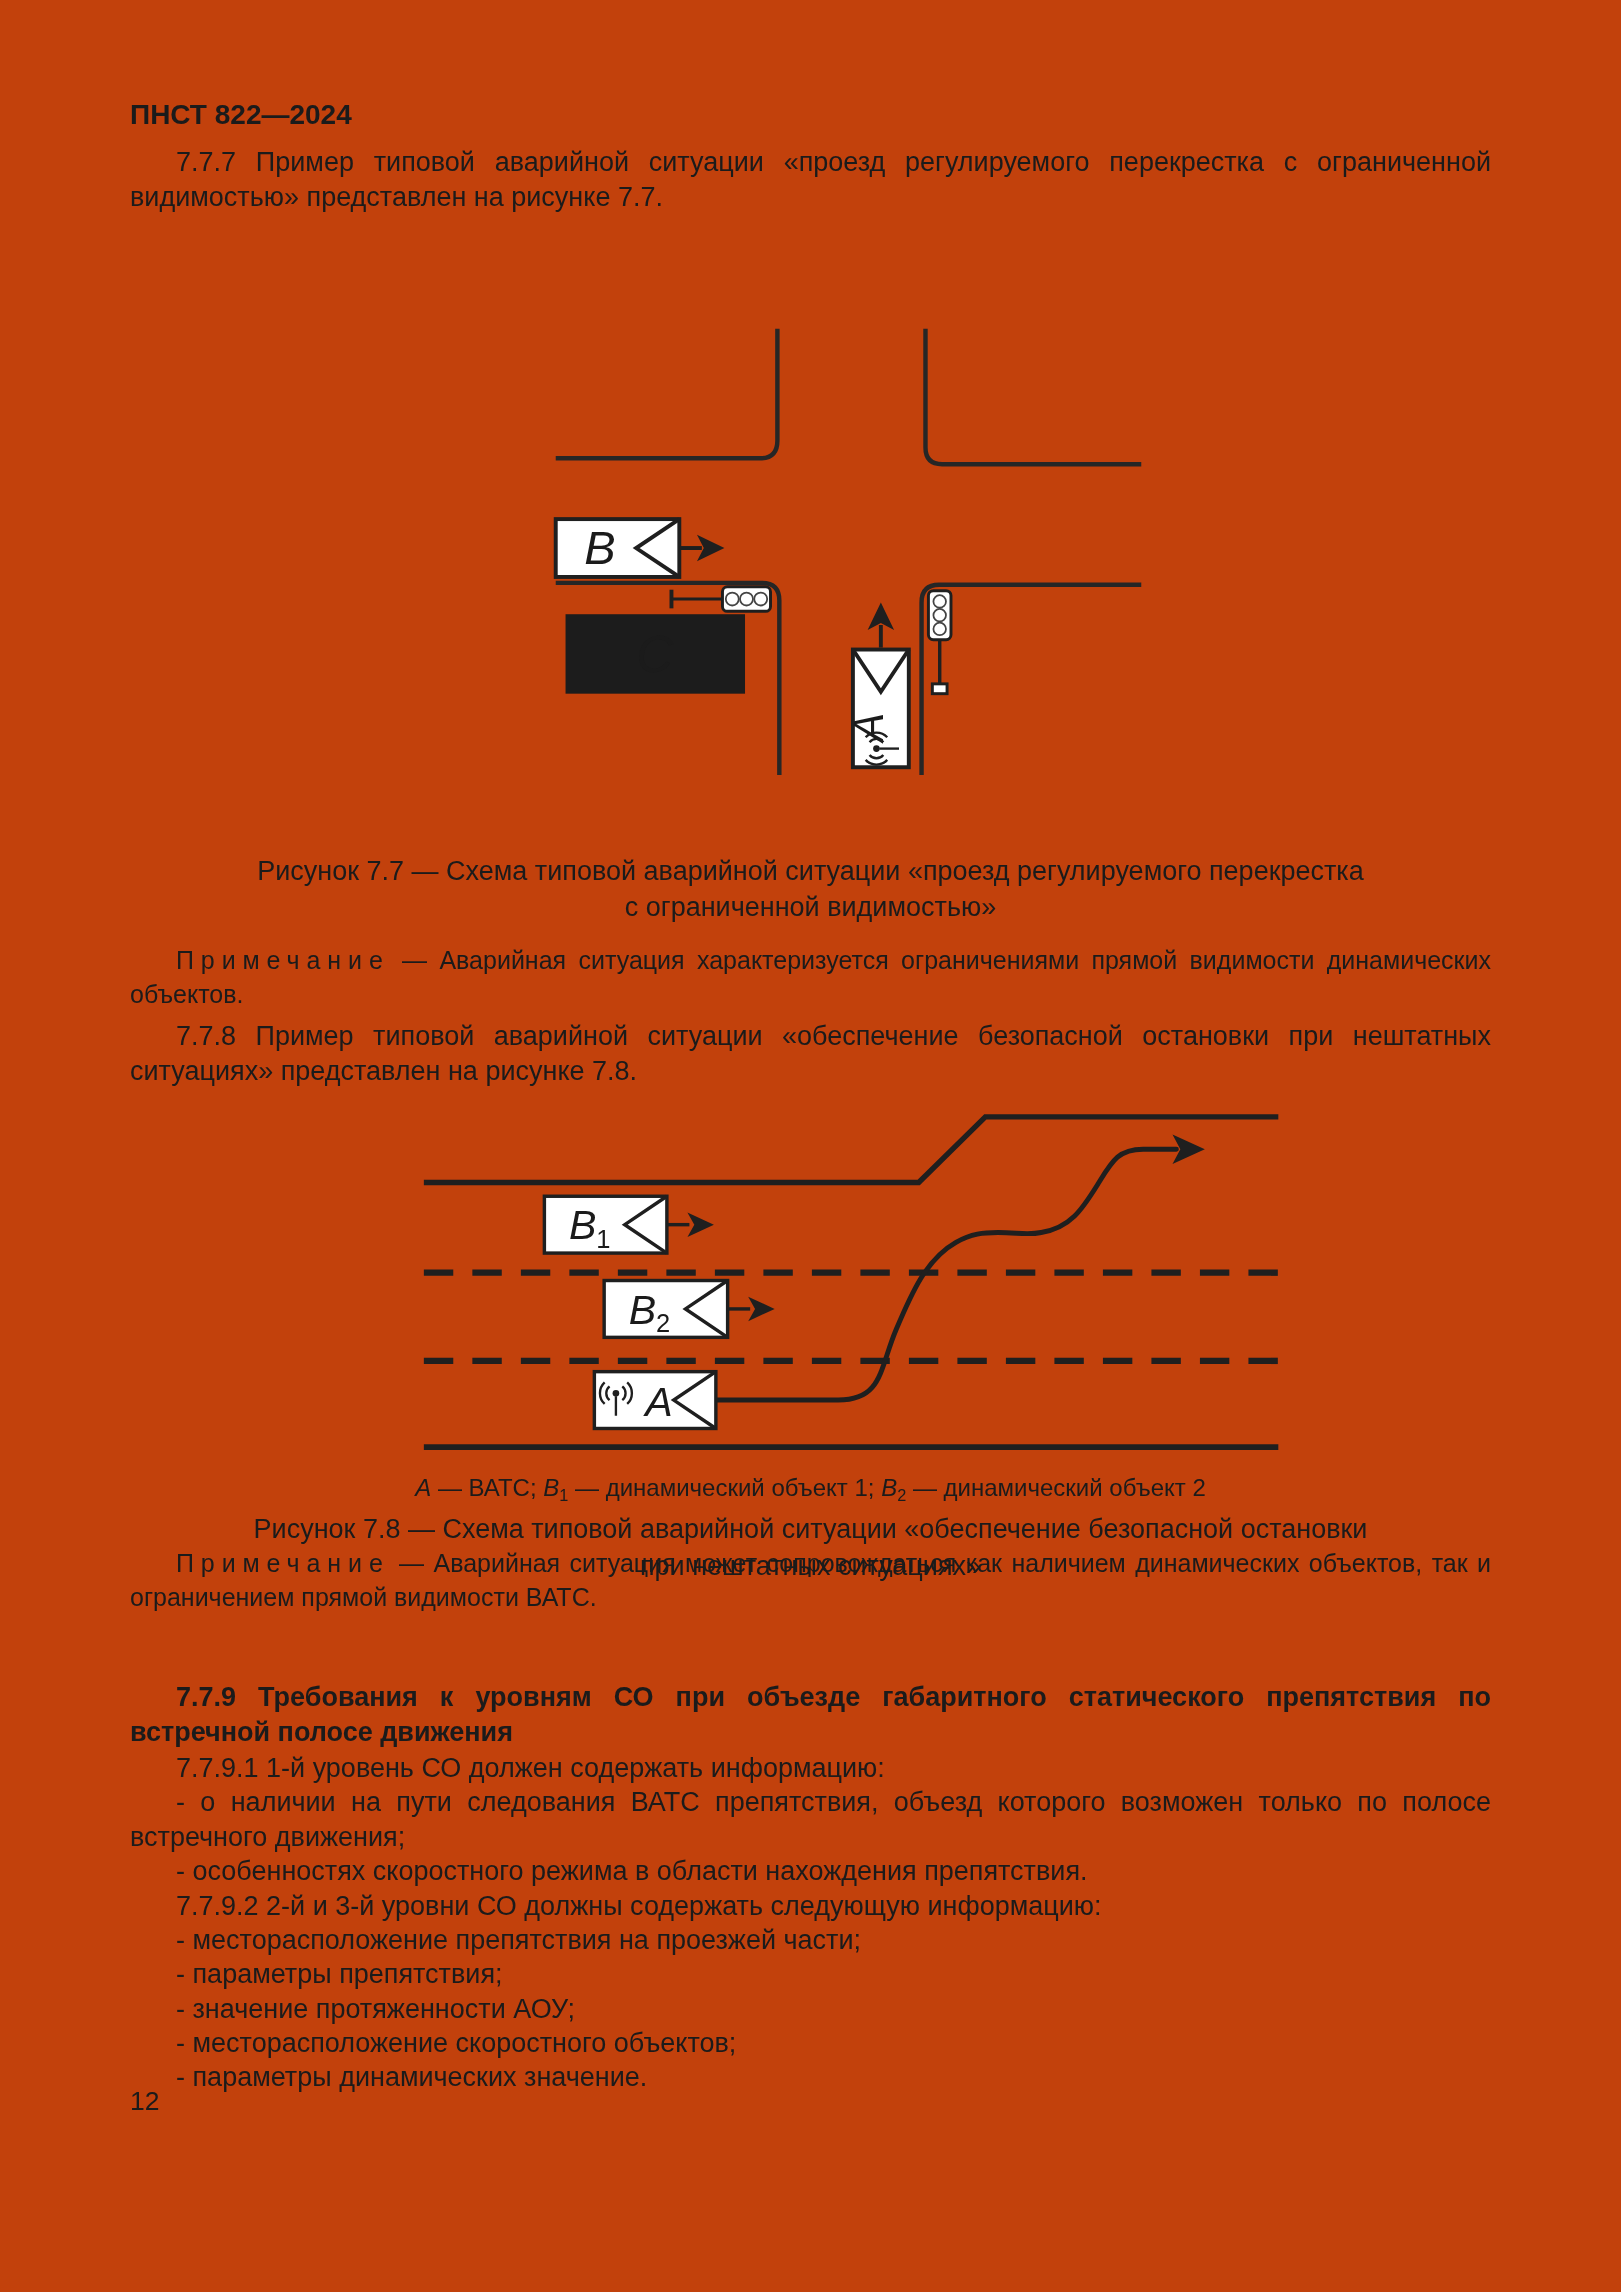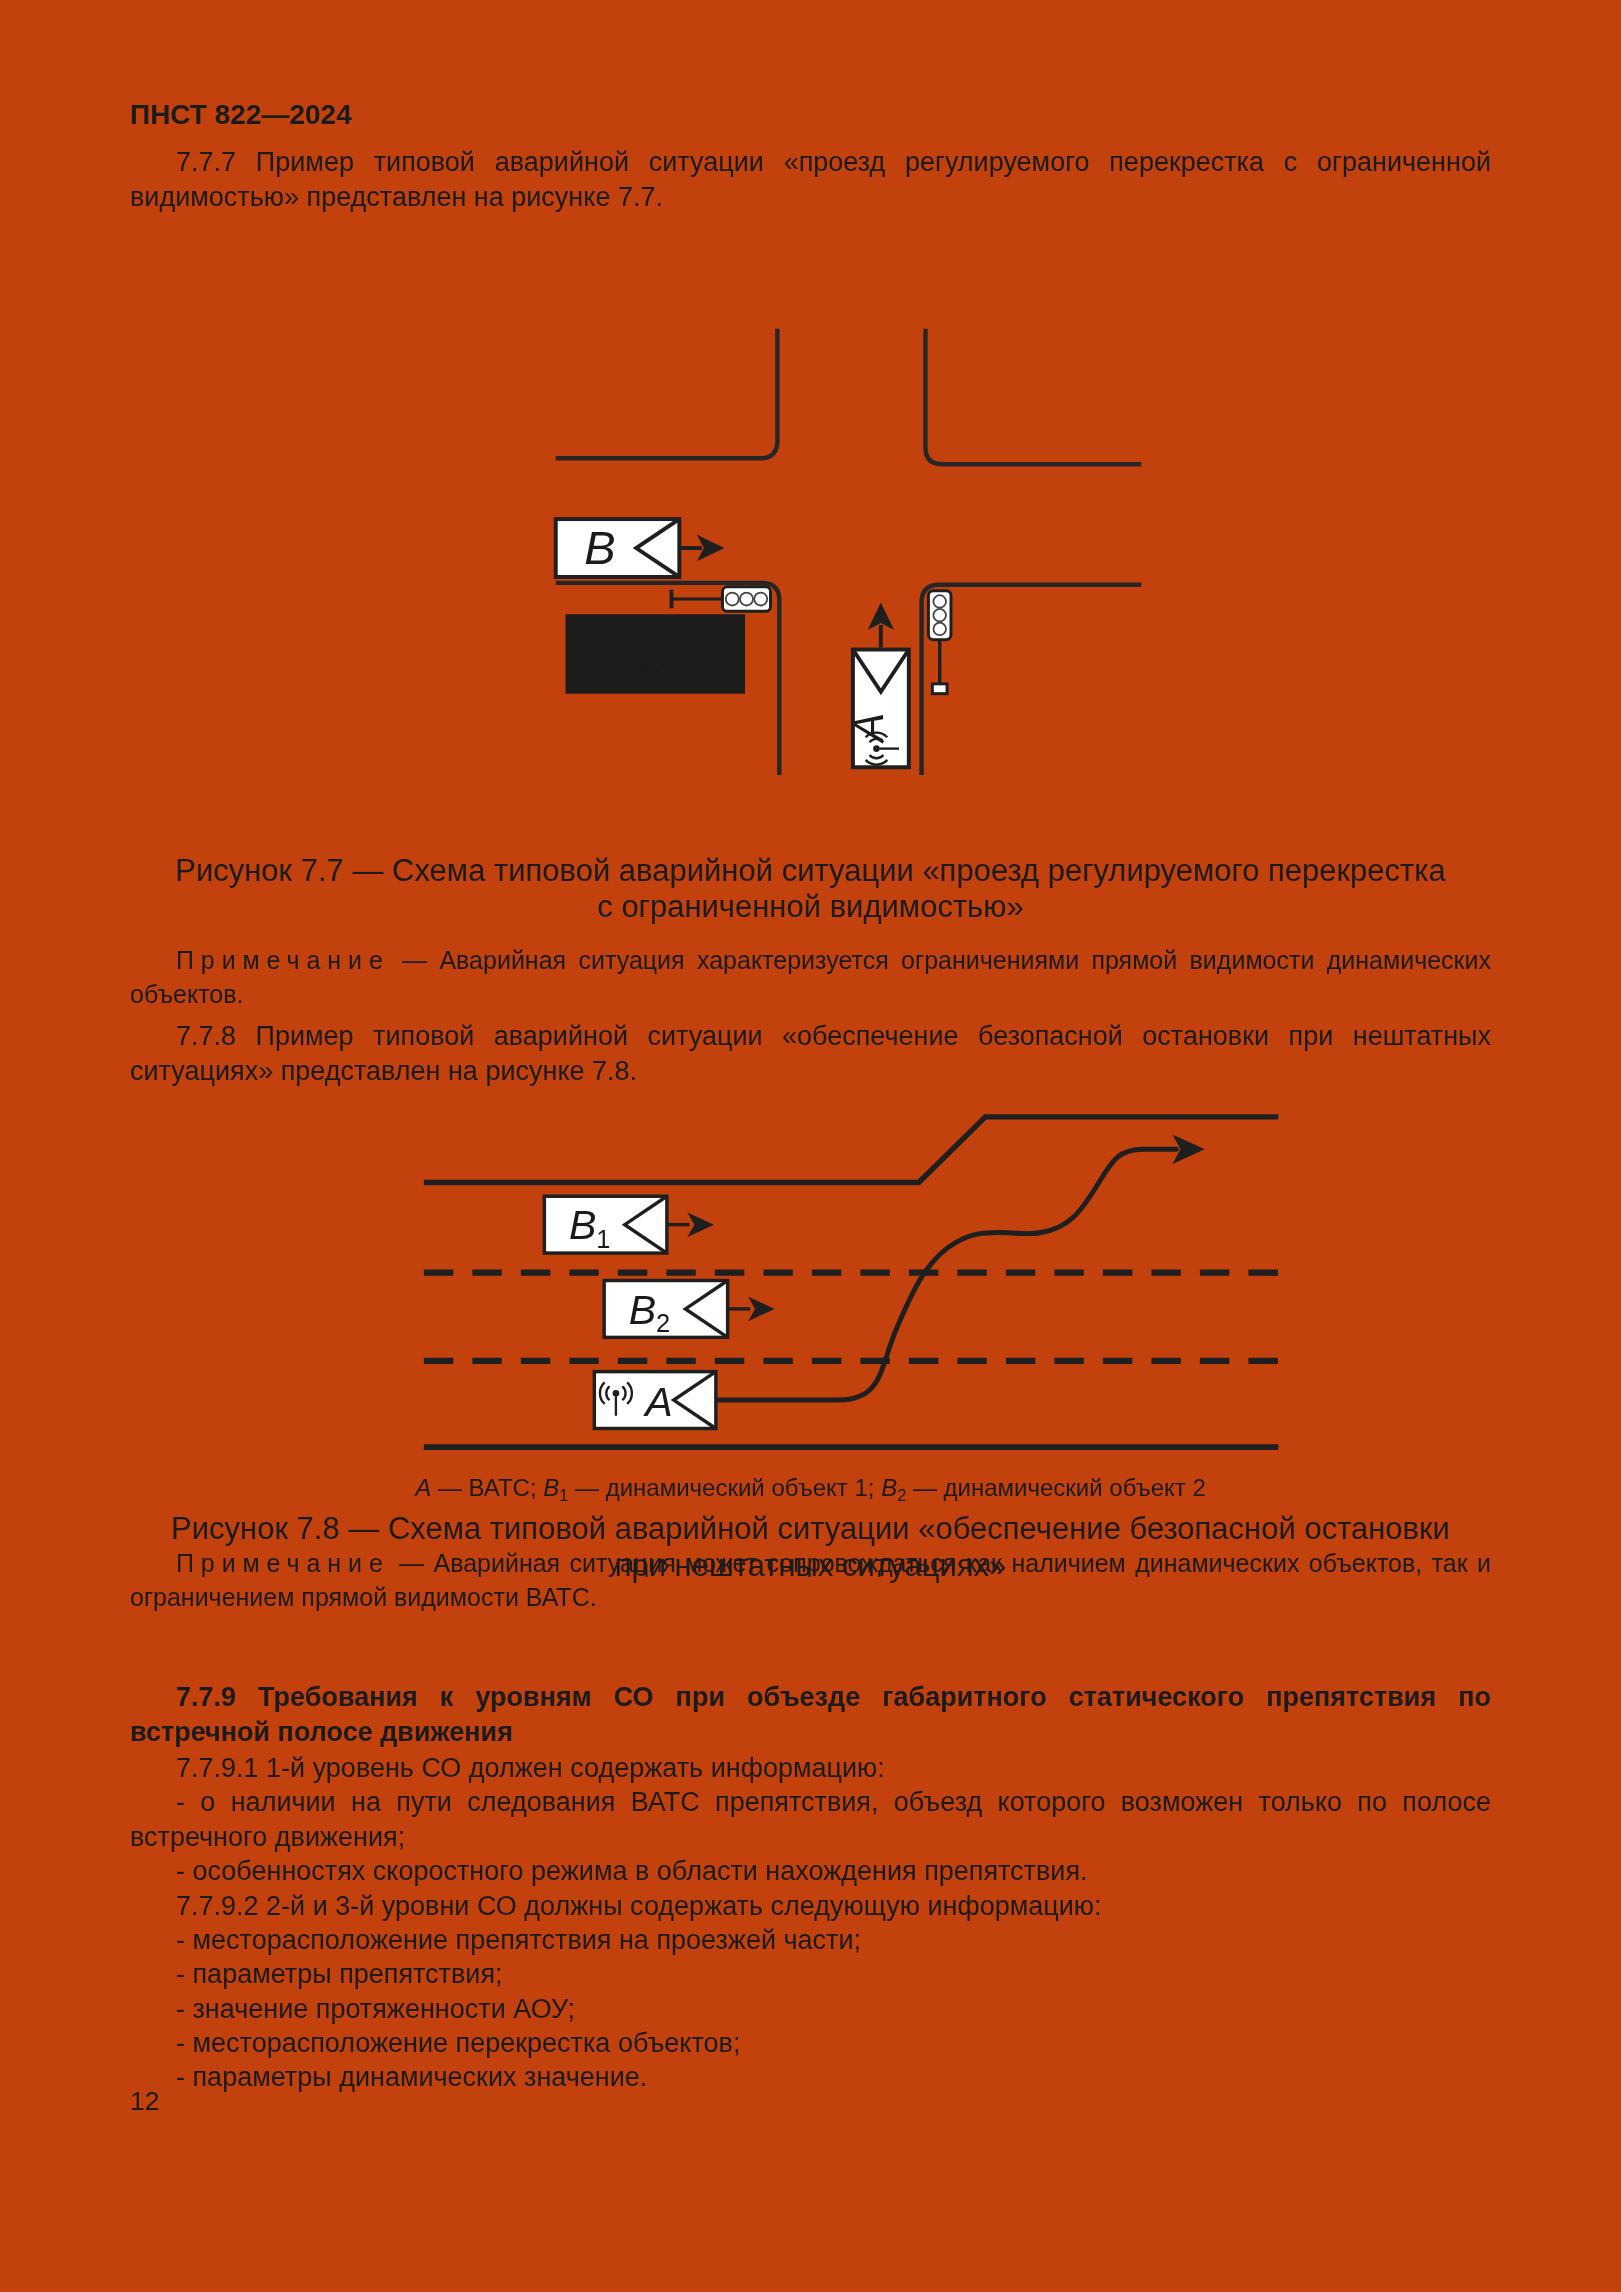--- a/index.html
+++ b/index.html
@@ -23,21 +23,21 @@
   .note-text{
     left:130px;width:1361px;
     font-size:25px;line-height:34px;
     text-align:justify;text-indent:46px;
   }
   .centered{
     left:130px;width:1361px;
     text-align:center;
   }
   .legend{font-size:24px;line-height:29px;}
-  .caption{font-size:31px;line-height:36px;}
+  .caption{font-size:27px;line-height:36px;}
   .header-title{font-size:28px;font-weight:bold;}
   .page-num{font-size:26.5px;}
   .it{font-style:italic;}
   .sb{font-size:68%;vertical-align:-0.28em;}
   .sp{letter-spacing:6.9px;}
   svg{display:block;}
   svg text{font-family:"Liberation Sans",sans-serif;fill:#1b1b1b;}
   .lbl{font-style:italic;}
 </style>
 </head>
@@ -163,19 +163,19 @@
 
   <div class="abs body-text bold" style="top:1680px;">7.7.9 Требования к уровням СО при объезде габаритного статического препятствия по встречной полосе движения</div>
 
   <div class="abs body-text" style="top:1751px;">7.7.9.1 1-й уровень СО должен содержать информацию:</div>
   <div class="abs body-text" style="top:1785px;">- о наличии на пути следования ВАТС препятствия, объезд которого возможен только по полосе встречного движения;</div>
   <div class="abs body-text" style="top:1854px;">- особенностях скоростного режима в области нахождения препятствия.</div>
   <div class="abs body-text" style="top:1889px;">7.7.9.2 2-й и 3-й уровни СО должны содержать следующую информацию:</div>
   <div class="abs body-text" style="top:1923px;">- месторасположение препятствия на проезжей части;</div>
   <div class="abs body-text" style="top:1957px;">- параметры препятствия;</div>
   <div class="abs body-text" style="top:1992px;">- значение протяженности АОУ;</div>
-  <div class="abs body-text" style="top:2026px;">- месторасположение перекрестка объектов;</div>
+  <div class="abs body-text" style="top:2026px;">- месторасположение скоростного объектов;</div>
   <div class="abs body-text" style="top:2060px;">- параметры динамических значение.</div>
 
   <div class="abs page-num" style="left:130px;top:2086px;">12</div>
 
 </div>
 
 
 </body></html>

